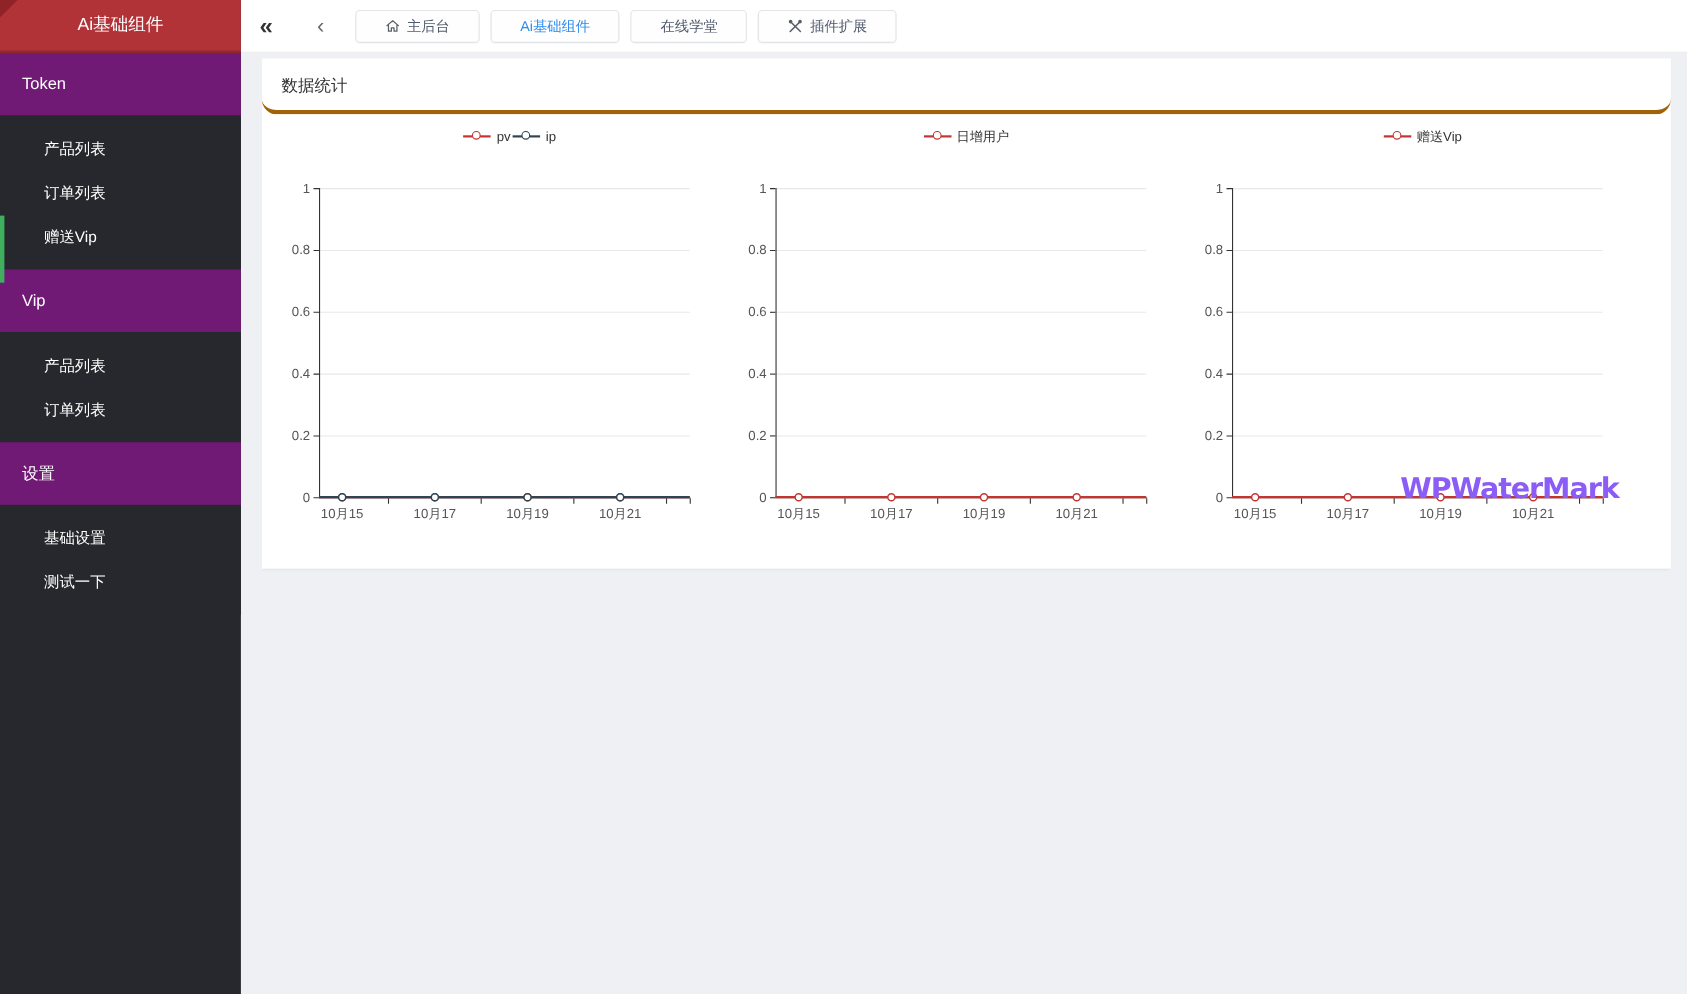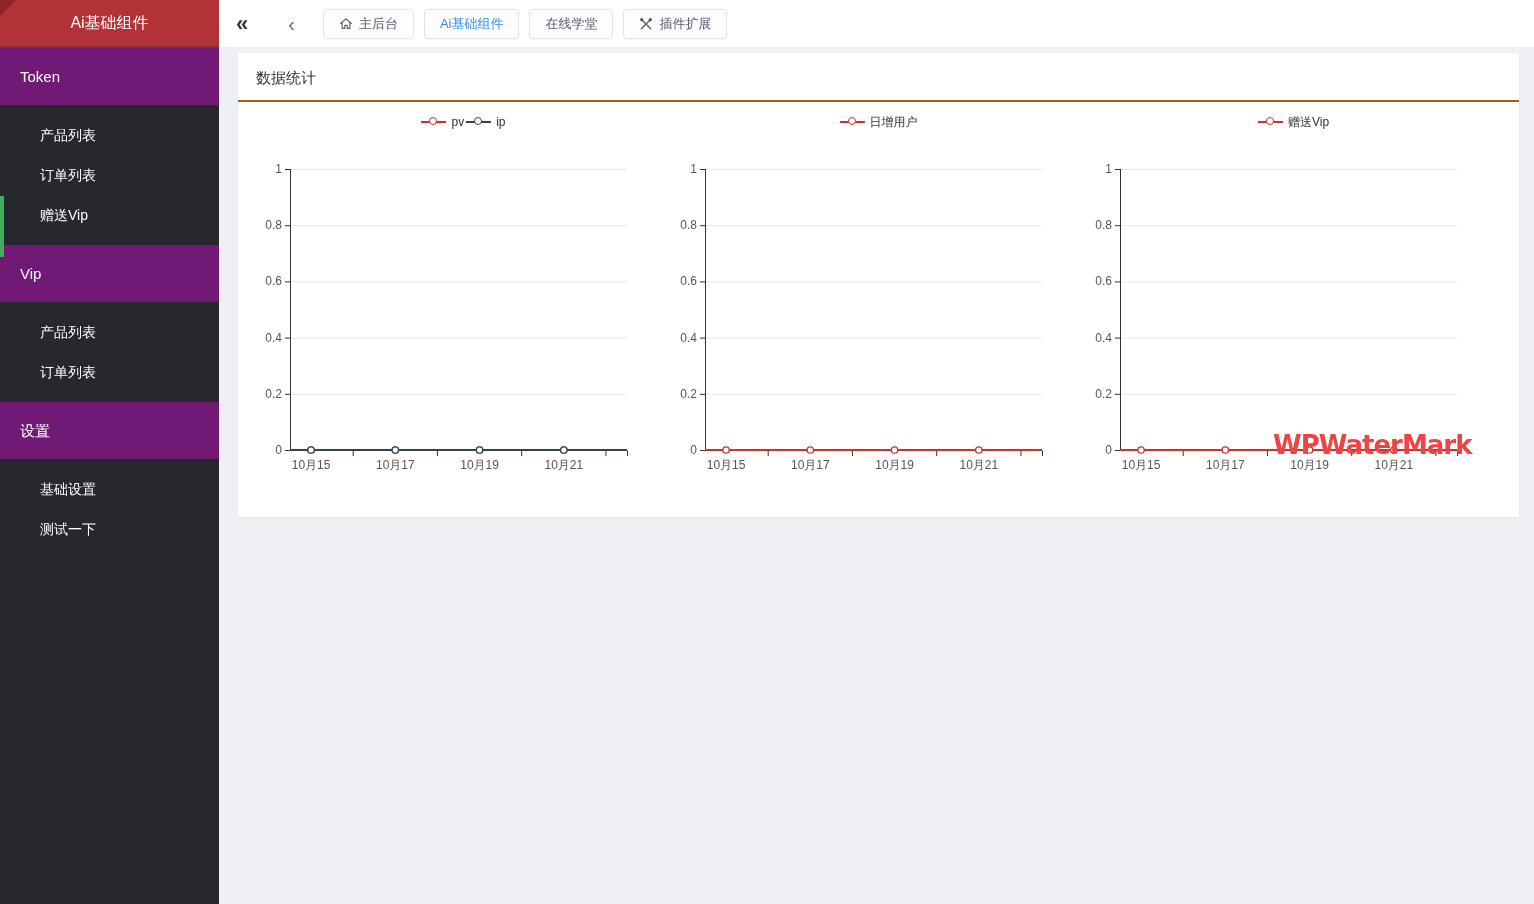--- a/index.html
+++ b/index.html
@@ -23,44 +23,44 @@
 
   
   .topbar { position:absolute; left:219px; top:0; right:0; height:48px;
     background:#fff; border-bottom:1px solid #ececec; z-index:5;
     display:flex; align-items:center; }
   .collapse-btn { margin-left:17px; font-size:22px; color:#333; cursor:pointer;
     line-height:1; font-weight:bold; }
   .back-btn { margin-left:40px; font-size:20px; color:#666; cursor:pointer; line-height:1; }
   .tabs { display:flex; margin-left:28px; gap:10px; }
   .tab { display:inline-flex; align-items:center; gap:6px; height:30px;
-    padding:0 15px; border:1px solid #e2e4e8; border-radius:4px; background:#fefefe;
+    padding:0 26px; border:1px solid #e2e4e8; border-radius:4px; background:#fefefe;
     font-size:13px; color:#515a6e; cursor:pointer; box-shadow:0 1px 1px rgba(0,0,0,.03); }
   .tab.active { color:#2d8cf0; }
   .tab svg { display:block; }
 
   
   .main { position:absolute; left:219px; top:48px; right:0; bottom:0;
     background:#eef0f3; padding:5px 15px 0 19px; }
   .card { position:relative; background:#fff; height:464px;
     box-shadow:0 1px 2px rgba(0,0,0,.05); }
-  .card-header { padding:16px 10px 12px 18px; border-bottom:2px solid #a16207; }
+  .card-header { padding:16px 10px 12px 18px; border-bottom:4px solid #a16207;border-radius:14px; }
   .card-title { font-size:15px; color:#333; }
   .charts-row { display:flex; padding:0 18px; }
   .chart { flex:1; position:relative; }
   .chart-legend { display:flex; justify-content:center; align-items:center;
     gap:2px; margin-top:10px; height:20px; }
   .legend-item { display:inline-flex; align-items:center; gap:5px; cursor:pointer; }
   .legend-marker { position:relative; width:25px; height:10px; display:inline-block; }
   .lm-line { position:absolute; left:0; right:0; top:4px; height:2px; background:var(--c); }
   .lm-circle { position:absolute; left:8px; top:0; width:8px; height:8px;
     border:1.5px solid var(--c); border-radius:50%; background:#fff; }
   .legend-text { font-size:12px; color:#333; }
   .watermark { position:absolute; left:1035px; top:377px; z-index:6;
-    font-size:26px; font-weight:bold; color:#ef4444; letter-spacing:-1px;
+    font-size:26px; font-weight:bold; color:#8b5cf6; letter-spacing:-1px;
     font-family:"DejaVu Sans",sans-serif; }
 </style>
 </head>
 <body>
 
 <div class="sidebar">
   <div class="sidebar-title">
     <span class="corner-fold"></span>
     <span>Ai基础组件</span>
   </div>

